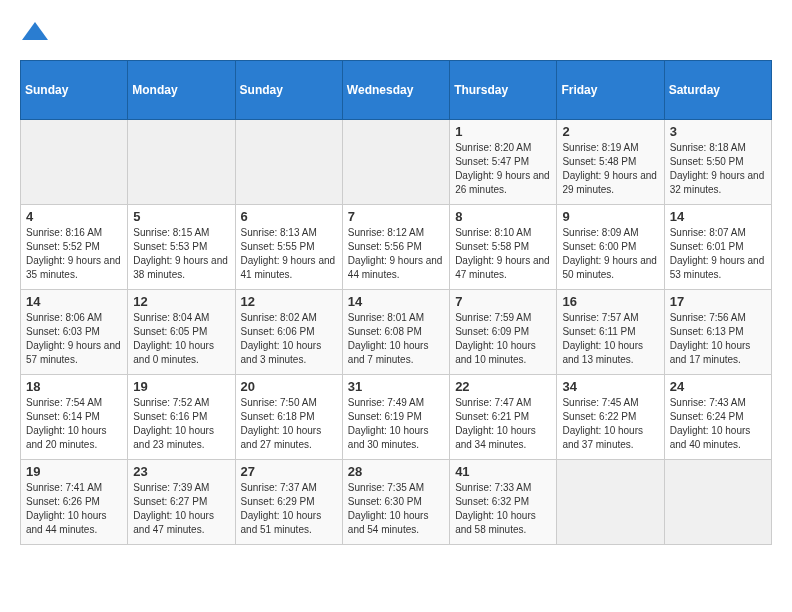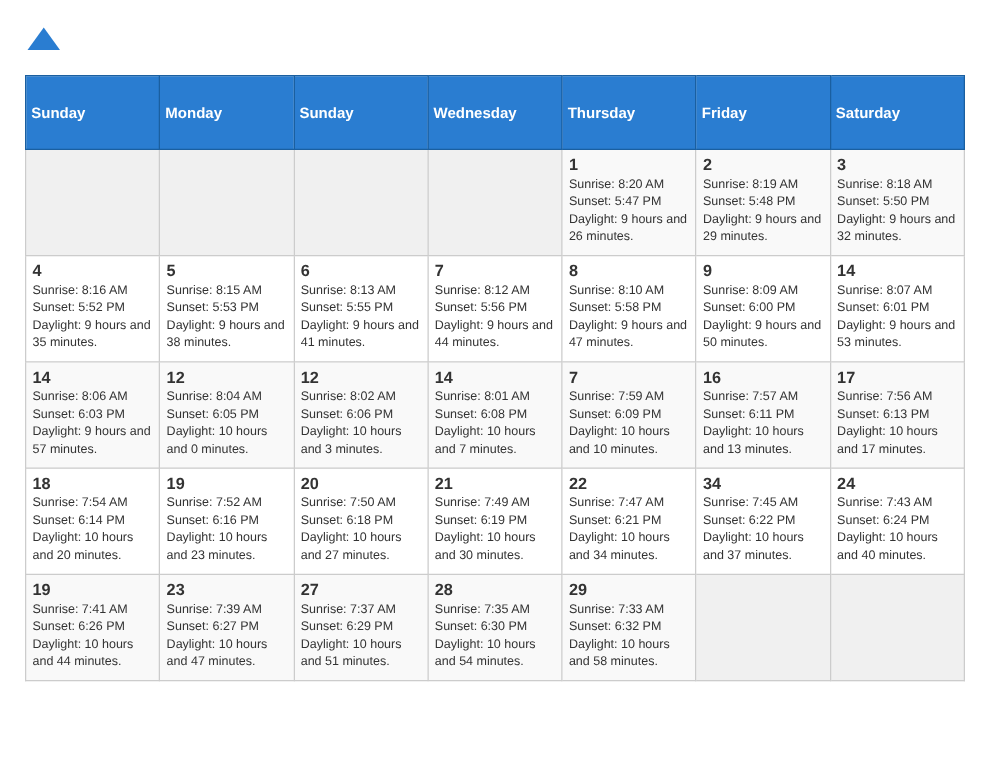--- a/index.html
+++ b/index.html
@@ -172,37 +172,37 @@
         <td><span class="day-number">17</span>
         <span class="day-detail">Sunrise: 7:56 AM<br>Sunset: 6:13 PM<br>Daylight: 10 hours and 17 minutes.</span></td>
       </tr>
       <tr>
         <td><span class="day-number">18</span>
         <span class="day-detail">Sunrise: 7:54 AM<br>Sunset: 6:14 PM<br>Daylight: 10 hours and 20 minutes.</span></td>
         <td><span class="day-number">19</span>
         <span class="day-detail">Sunrise: 7:52 AM<br>Sunset: 6:16 PM<br>Daylight: 10 hours and 23 minutes.</span></td>
         <td><span class="day-number">20</span>
         <span class="day-detail">Sunrise: 7:50 AM<br>Sunset: 6:18 PM<br>Daylight: 10 hours and 27 minutes.</span></td>
-        <td><span class="day-number">21</span>
+        <td><span class="day-number">31</span>
         <span class="day-detail">Sunrise: 7:49 AM<br>Sunset: 6:19 PM<br>Daylight: 10 hours and 30 minutes.</span></td>
         <td><span class="day-number">22</span>
         <span class="day-detail">Sunrise: 7:47 AM<br>Sunset: 6:21 PM<br>Daylight: 10 hours and 34 minutes.</span></td>
         <td><span class="day-number">34</span>
         <span class="day-detail">Sunrise: 7:45 AM<br>Sunset: 6:22 PM<br>Daylight: 10 hours and 37 minutes.</span></td>
         <td><span class="day-number">24</span>
         <span class="day-detail">Sunrise: 7:43 AM<br>Sunset: 6:24 PM<br>Daylight: 10 hours and 40 minutes.</span></td>
       </tr>
       <tr>
         <td><span class="day-number">19</span>
         <span class="day-detail">Sunrise: 7:41 AM<br>Sunset: 6:26 PM<br>Daylight: 10 hours and 44 minutes.</span></td>
         <td><span class="day-number">23</span>
         <span class="day-detail">Sunrise: 7:39 AM<br>Sunset: 6:27 PM<br>Daylight: 10 hours and 47 minutes.</span></td>
         <td><span class="day-number">27</span>
         <span class="day-detail">Sunrise: 7:37 AM<br>Sunset: 6:29 PM<br>Daylight: 10 hours and 51 minutes.</span></td>
         <td><span class="day-number">28</span>
         <span class="day-detail">Sunrise: 7:35 AM<br>Sunset: 6:30 PM<br>Daylight: 10 hours and 54 minutes.</span></td>
-        <td><span class="day-number">29</span>
+        <td><span class="day-number">41</span>
         <span class="day-detail">Sunrise: 7:33 AM<br>Sunset: 6:32 PM<br>Daylight: 10 hours and 58 minutes.</span></td>
         <td class="empty-cell"></td>
         <td class="empty-cell"></td>
       </tr>
     </tbody>
 </table>
 
 </body></html>

